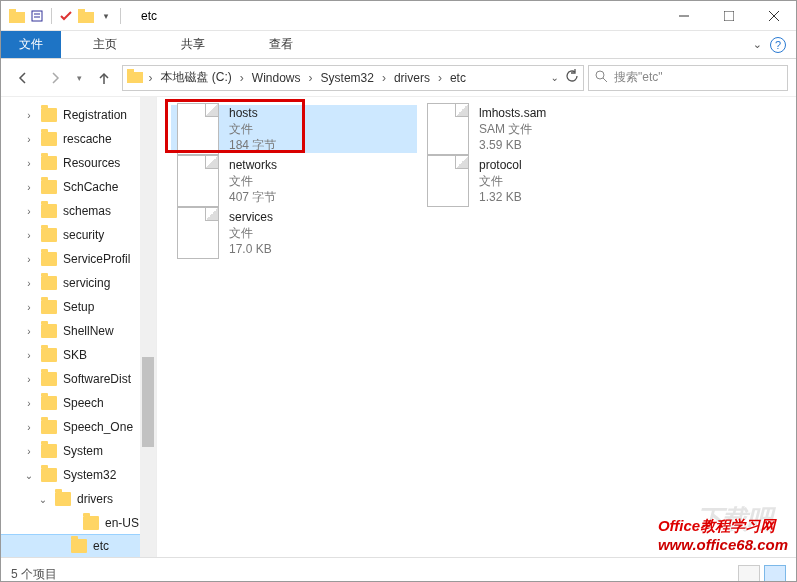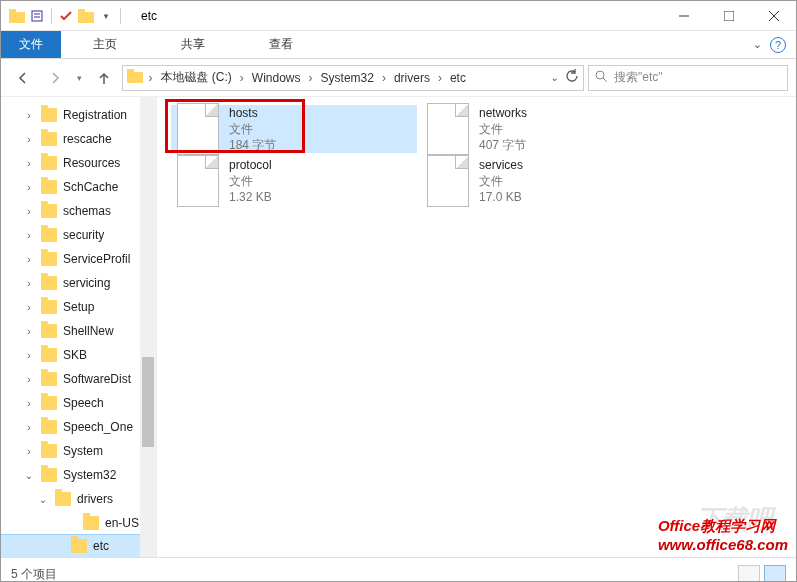--- a/index.html
+++ b/index.html
@@ -287,20 +287,28 @@
           <div class="meta">
             <div>hosts</div>
             <div class="sub">文件</div>
             <div class="sub">184 字节</div>
           </div>
           <div class="redbox" style="left: -6px; top: -6px; width: 140px; height: 54px;"></div>
         </div>
         <div class="tile">
           <div class="icon"></div>
           <div class="meta">
+            <div>lmhosts.sam</div>
+            <div class="sub">SAM 文件</div>
+            <div class="sub">3.59 KB</div>
+          </div>
+        </div>
+        <div class="tile">
+          <div class="icon"></div>
+          <div class="meta">
             <div>networks</div>
             <div class="sub">文件</div>
             <div class="sub">407 字节</div>
           </div>
         </div>
         <div class="tile">
           <div class="icon"></div>
           <div class="meta">
             <div>protocol</div>
             <div class="sub">文件</div>

